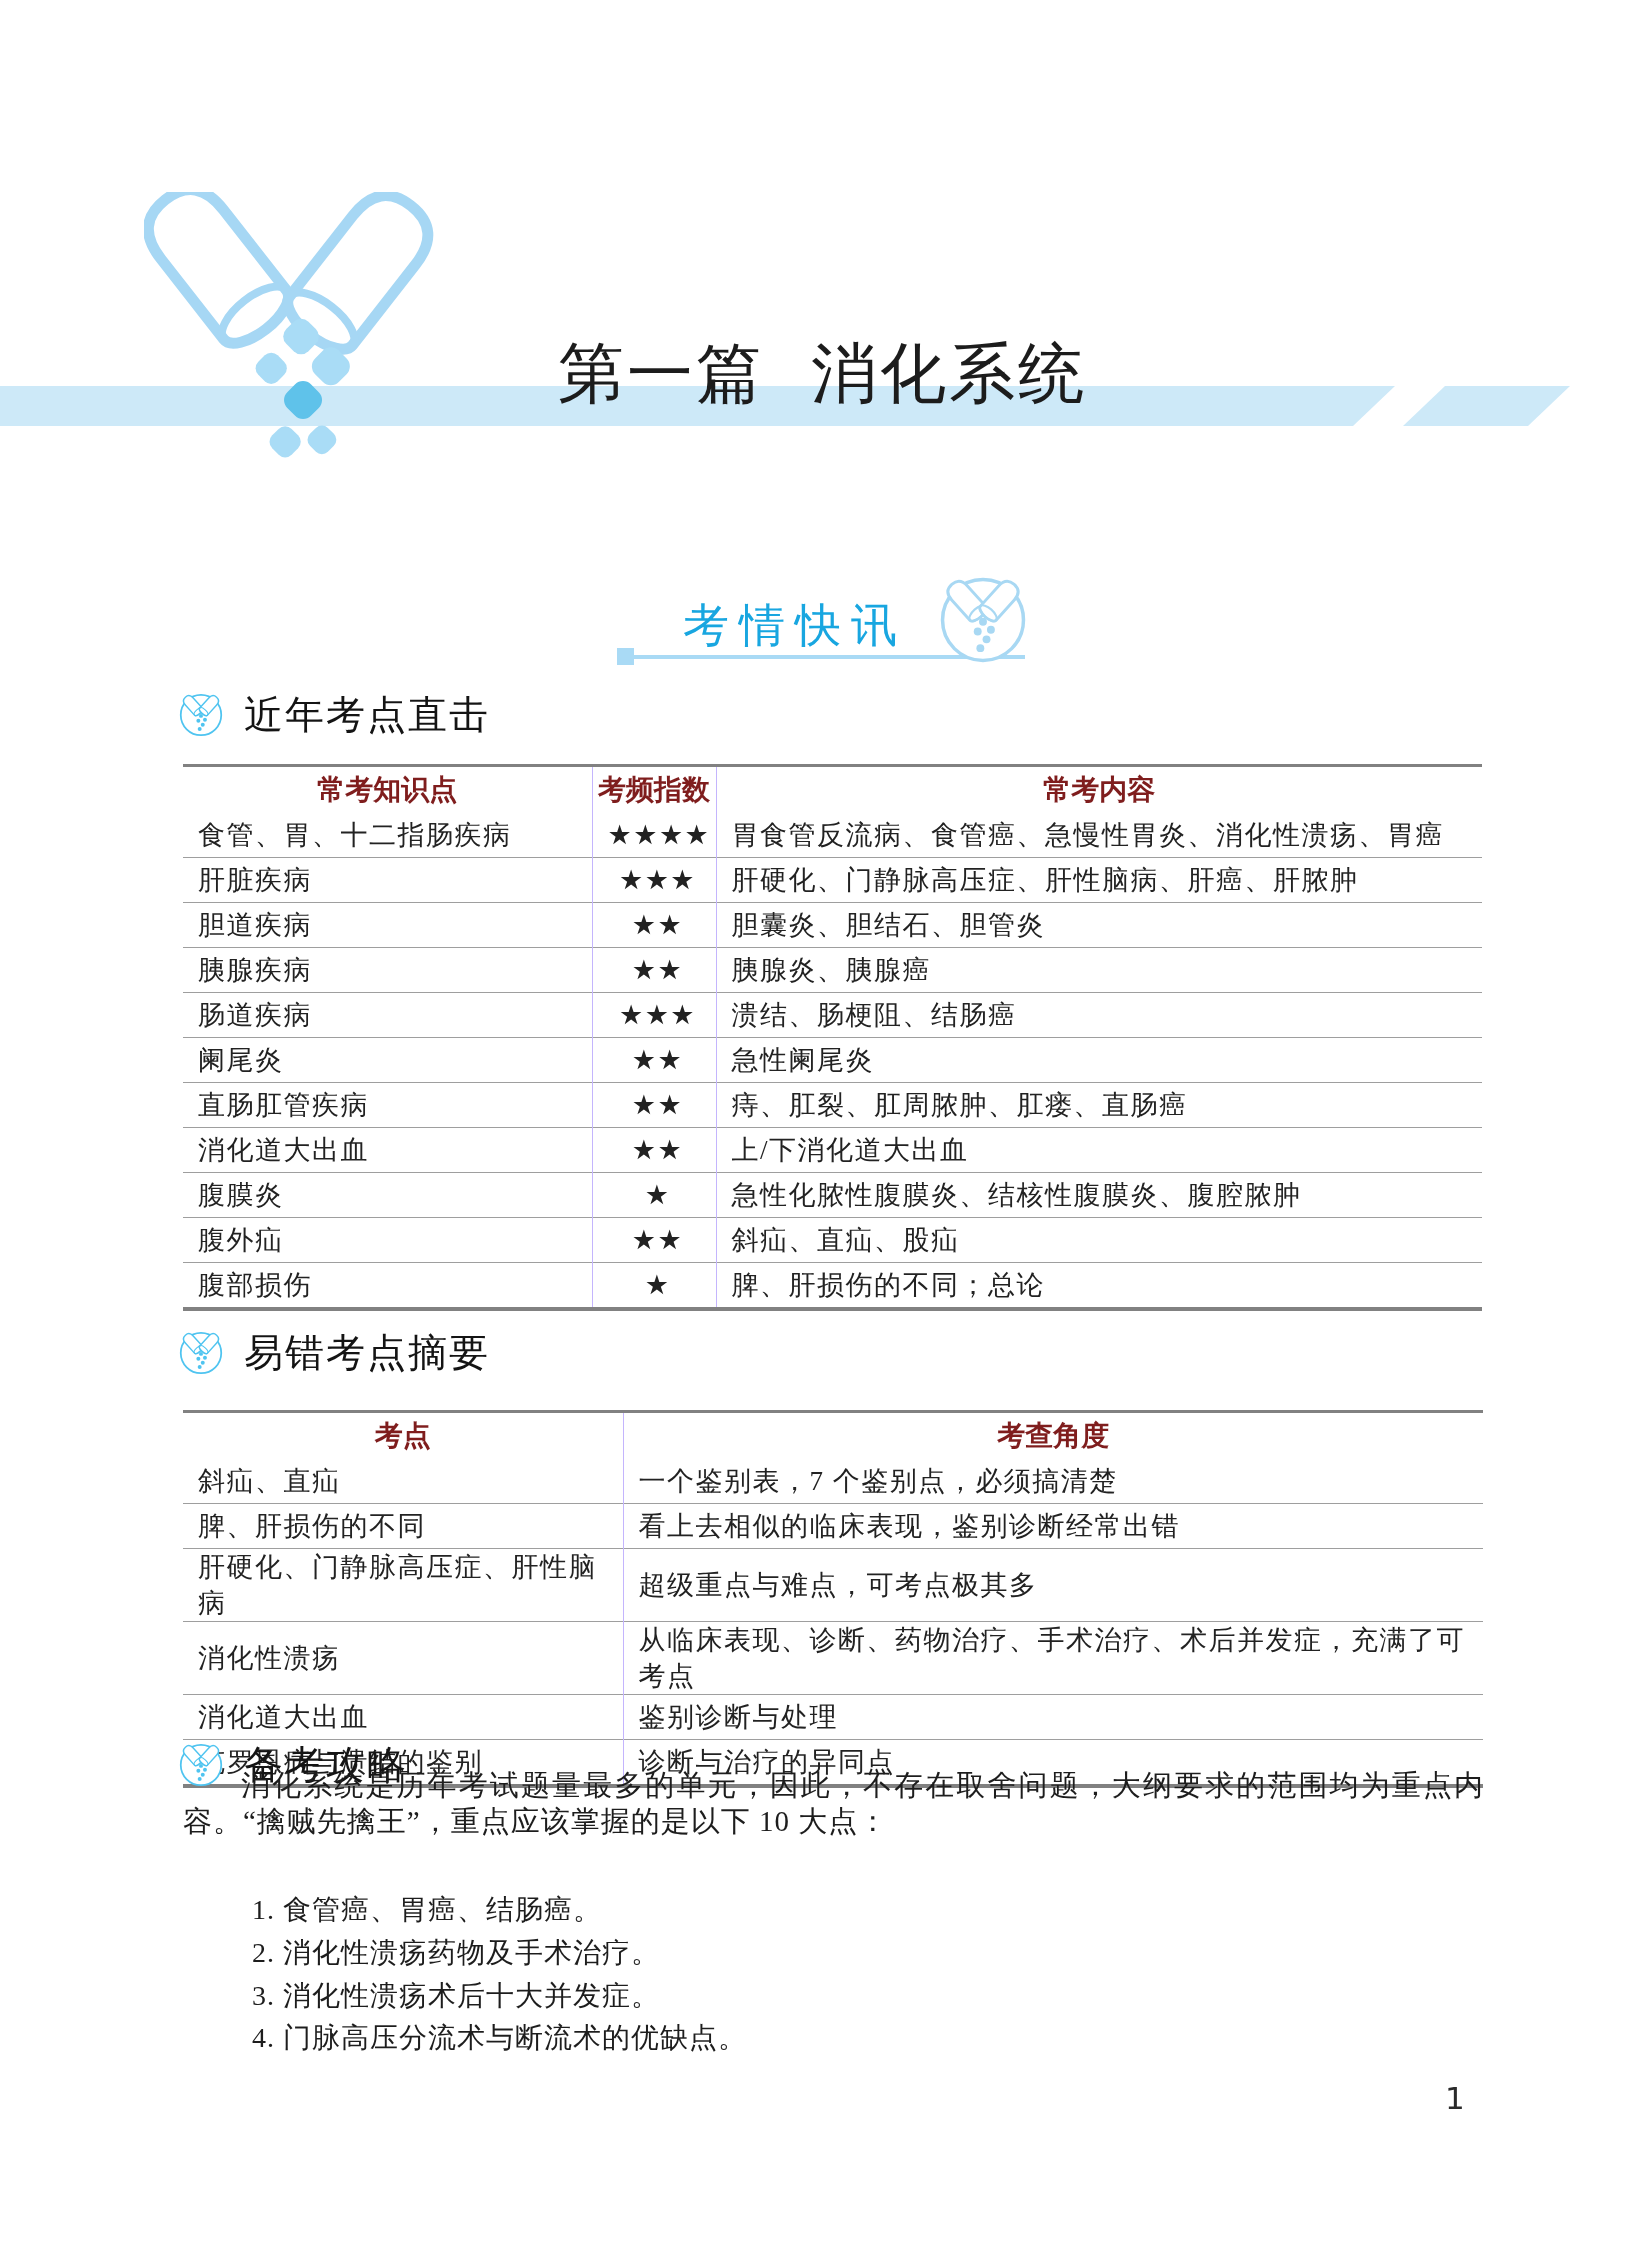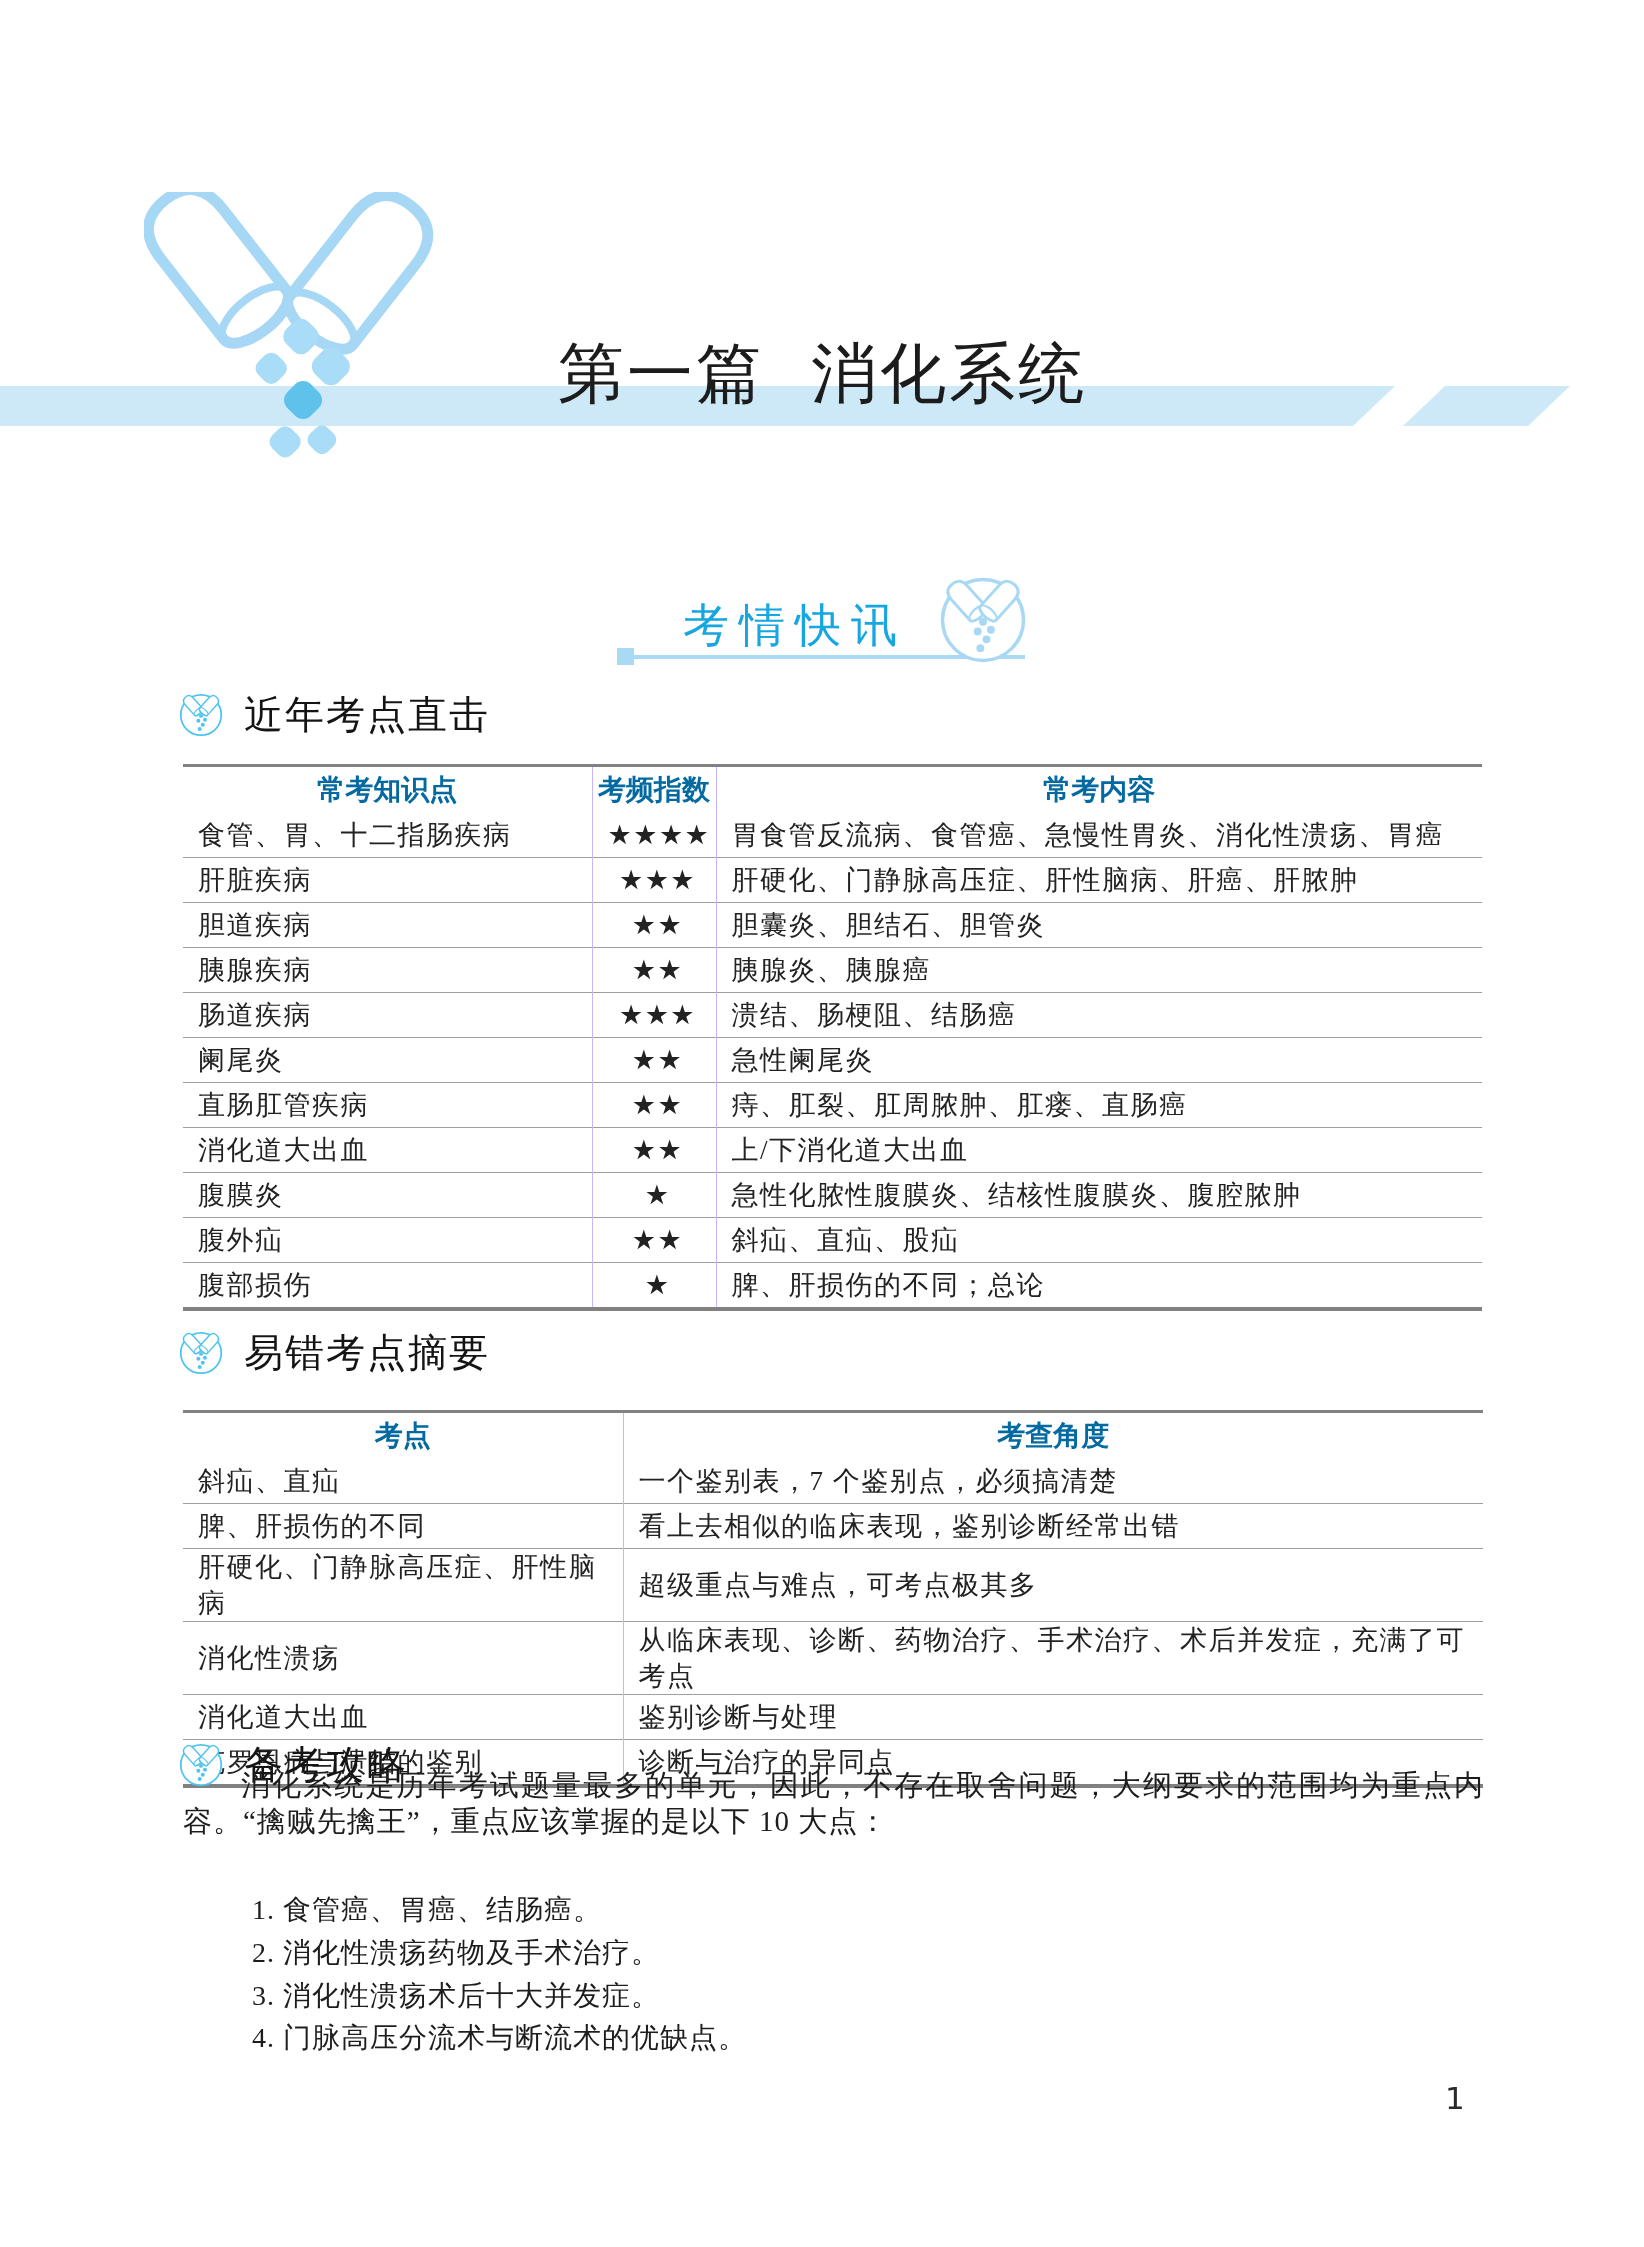--- a/index.html
+++ b/index.html
@@ -42,21 +42,21 @@
   .sec-head.h2{top:1330px;}
   .sec-head.h3{top:1742px;}
   
   table.examtab{
     position:absolute;left:183px;width:1299px;border-collapse:collapse;table-layout:fixed;
     border-top:3px solid #818181;border-bottom:4px solid #818181;
   }
   #table1{top:764px;}
   #table2{top:1398px;margin-top:12px;}
   table.examtab th{
-    height:46px;font-size:28px;font-weight:bold;color:#0369a1;text-align:center;
+    height:46px;font-size:28px;font-weight:bold;color:#7f1d1d;text-align:center;
     font-family:"Liberation Sans",sans-serif;padding:0;
   }
   table.examtab td{
     height:44px;font-size:27px;color:#222;padding:0 8px 0 15px;letter-spacing:1.5px;
     font-family:"Liberation Serif","DejaVu Serif",serif;vertical-align:middle;
   }
   table.examtab tr + tr th, table.examtab tr + tr td{border-top:1px solid #9e9e9e;}
   table.examtab .vsep{border-left:1px solid #c4b5fd;}
   td.stars{
     text-align:center;padding:0;letter-spacing:5px;font-size:25px;color:#000;

